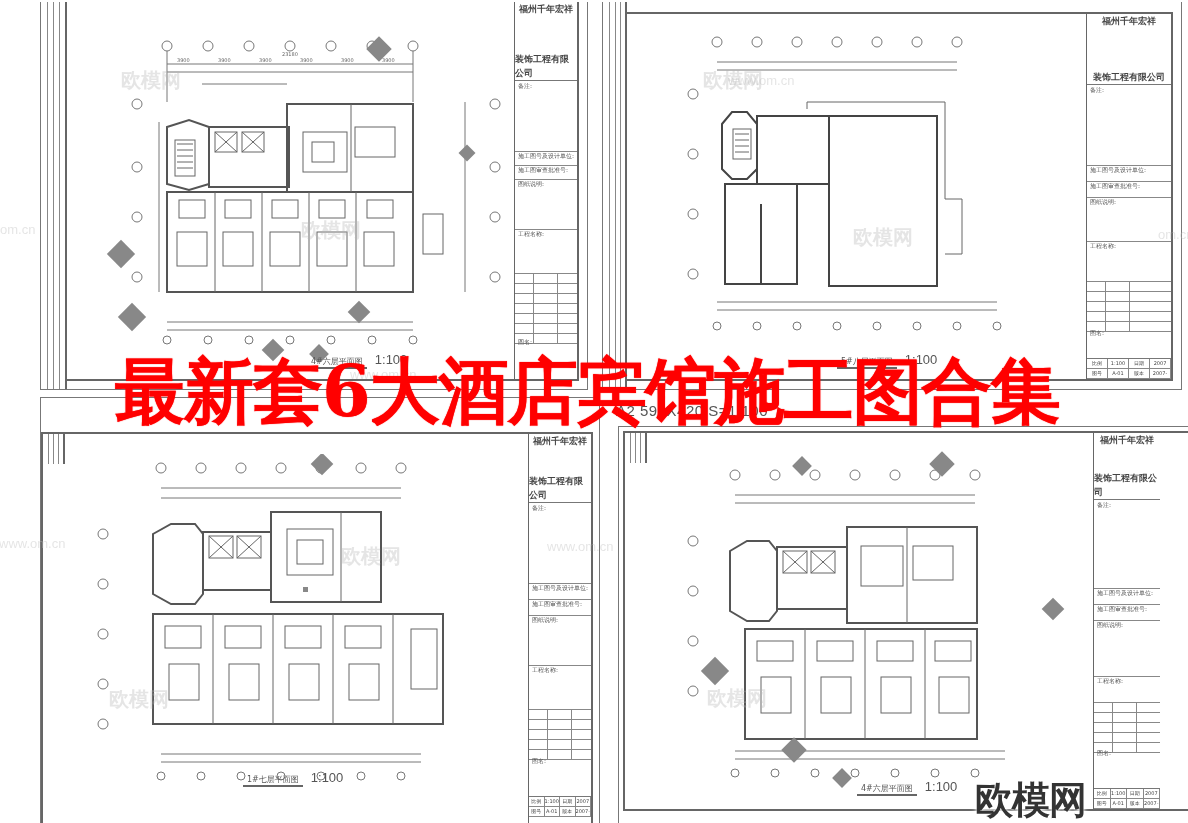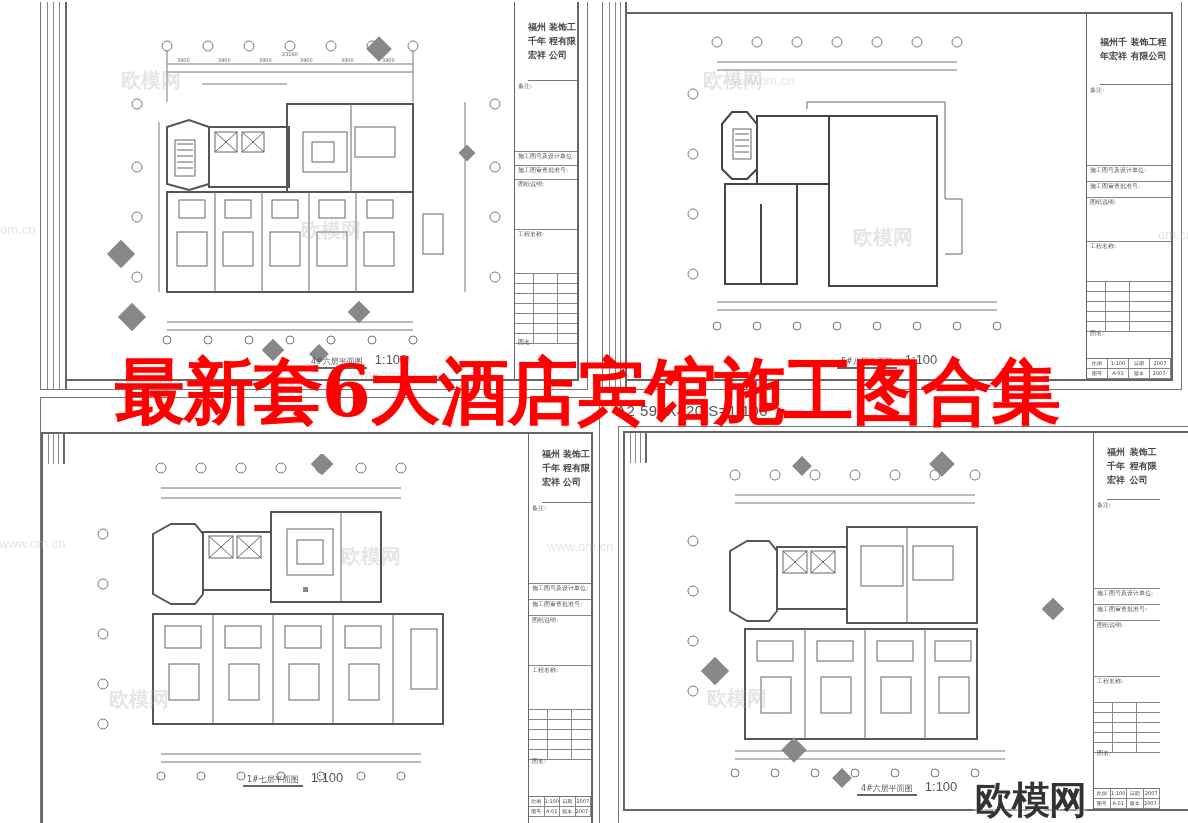--- a/index.html
+++ b/index.html
@@ -4,22 +4,22 @@
 <style>
   html, body { margin:0; padding:0; }
   body { width:1188px; height:823px; background:#ffffff; position:relative; overflow:hidden;
          font-family:"DejaVu Sans", sans-serif; color:#555; }
   .sheet { position:absolute; border:1.5px solid #777; background:#fff; box-sizing:border-box; }
   .inner { position:absolute; border:2px solid #666; box-sizing:border-box; }
   .sizelabel { position:absolute; font-family:"Liberation Sans", sans-serif; font-size:15px; color:#555; letter-spacing:0.5px; white-space:nowrap; }
   .binding { position:absolute; left:0; top:0; bottom:0; width:22px; border-right:2px solid #666; }
   .binding .col { position:absolute; top:0; bottom:0; border-right:1px solid #888; }
   .titleblock { position:absolute; top:0; bottom:0; border-left:1.5px solid #666; background:#fff; }
-  .tb-company { position:absolute; left:13px; right:0; top:0; height:70px; border-bottom:1px solid #777;
-                display:flex; flex-direction:row; justify-content:space-between; align-items:center;
+  .tb-company { position:absolute; left:0; right:0; top:0; height:70px; border-bottom:1px solid #777;
+                display:flex; flex-direction:column; justify-content:space-between; align-items:center;
                 font-size:9px; font-weight:bold; color:#444; line-height:14px; }
   .tb-row { position:absolute; left:0; right:0; border-bottom:1px solid #888; font-size:6px; color:#555; padding-left:3px; box-sizing:border-box; }
   .tb-grid { position:absolute; left:0; right:0; }
   .tb-grid div { height:9px; border-bottom:1px solid #888; position:relative; }
   .tb-grid div::before { content:""; position:absolute; left:18px; top:0; bottom:0; border-left:1px solid #888; }
   .tb-grid div::after { content:""; position:absolute; left:42px; top:0; bottom:0; border-left:1px solid #888; }
   .tb-footer { position:absolute; left:0; right:0; bottom:0; height:20px; border-top:1px solid #777; display:grid; grid-template-columns:1fr 1fr 1fr 1fr; grid-template-rows:1fr 1fr; font-size:5px; }
   .tb-footer span { border-right:1px solid #888; border-bottom:1px solid #888; text-align:center; line-height:9px; color:#444; overflow:hidden; }
   .plan { position:absolute; }
   .plan svg { display:block; }

